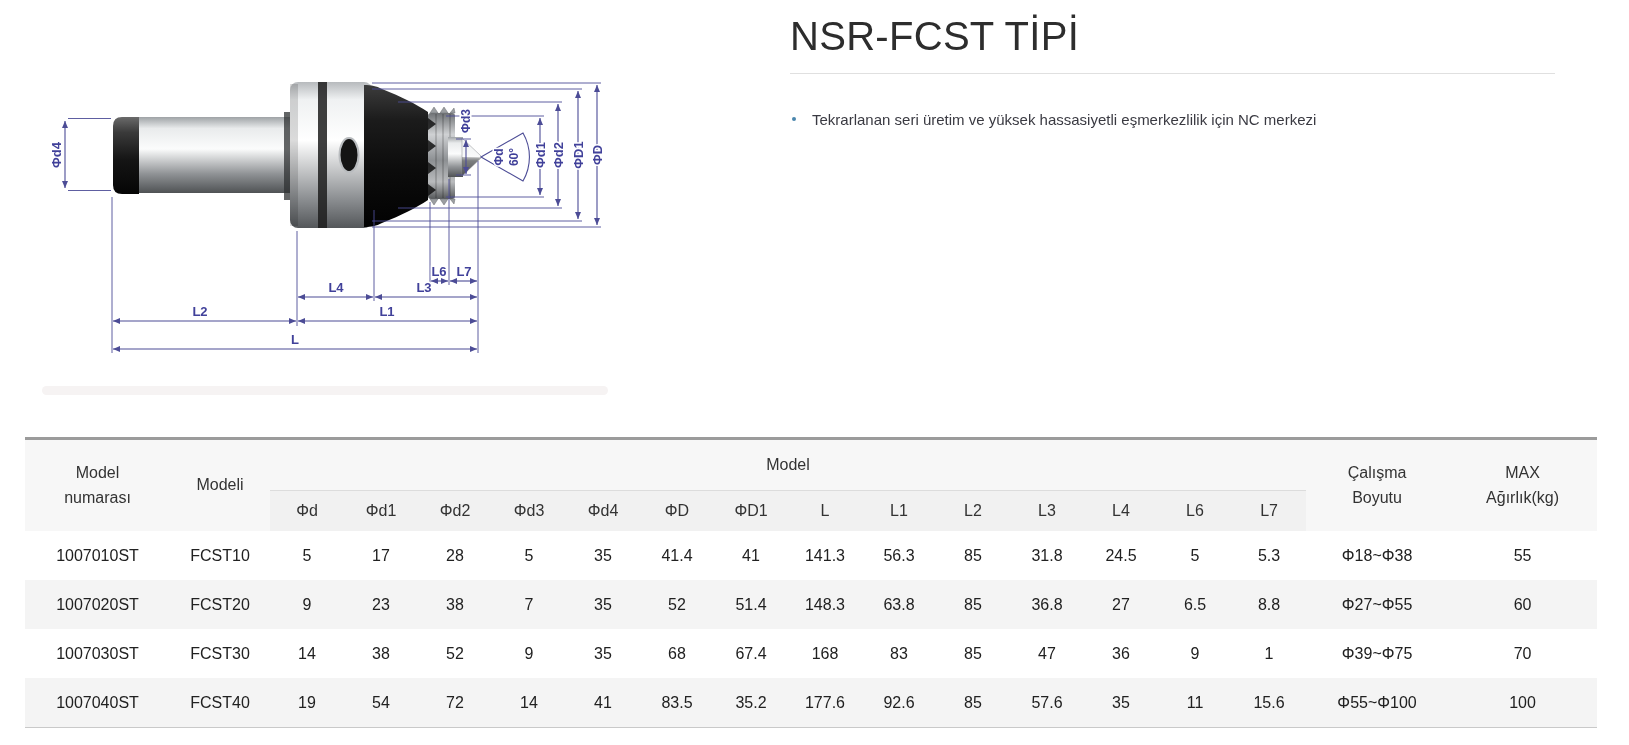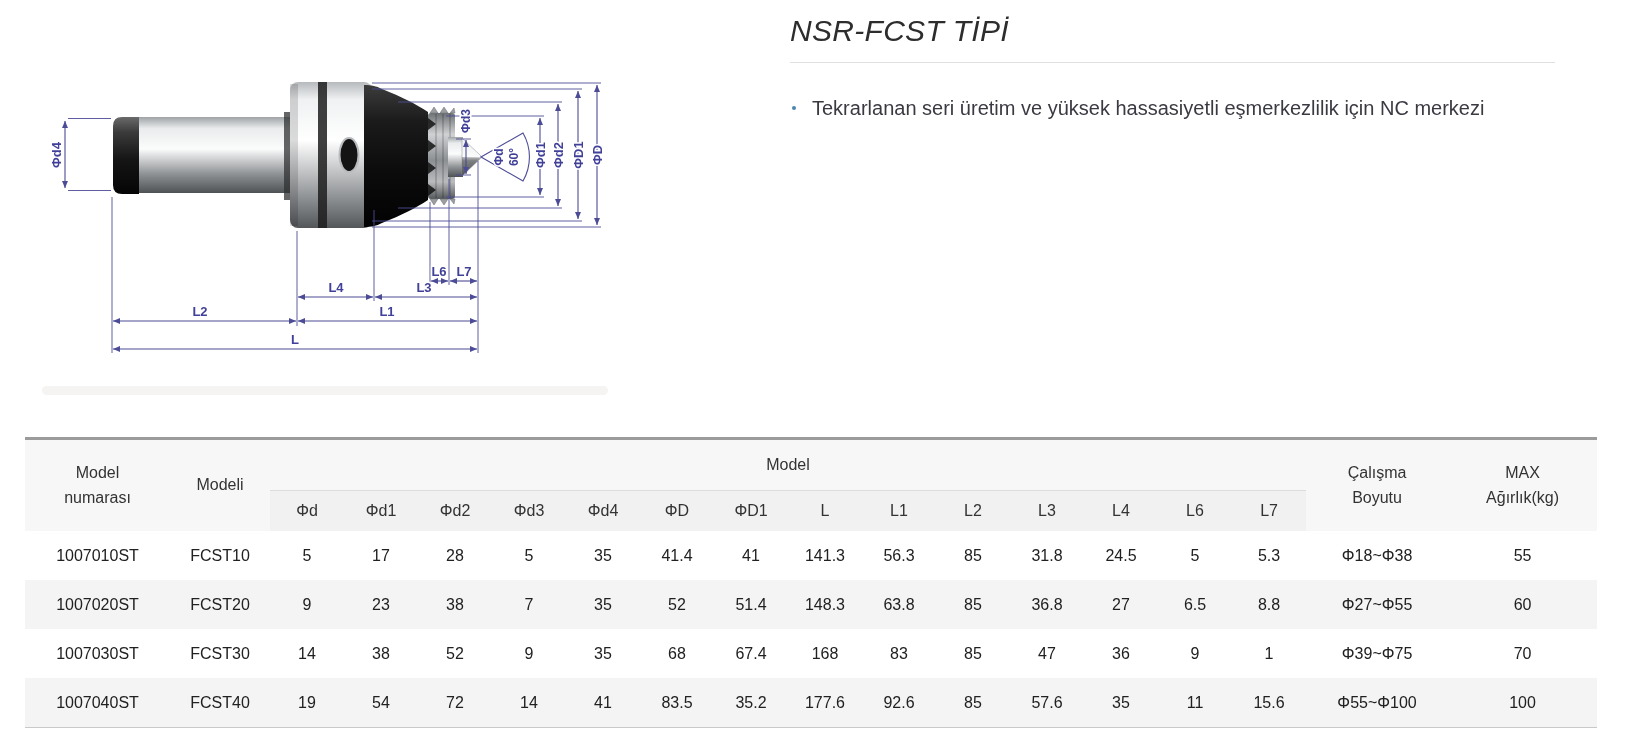--- a/index.html
+++ b/index.html
@@ -6,24 +6,24 @@
   .page{position:relative;width:1629px;height:745px;background:#fff;overflow:hidden;
         font-family:"Liberation Sans",sans-serif;color:#222;}
 
   
   .drawing{position:absolute;left:0;top:0;}
   .under-band{position:absolute;left:42px;top:386px;width:566px;height:9px;
               background:#f6f3f3;border-radius:5px;}
 
   
   .info{position:absolute;left:790px;top:0;width:770px;}
-  .page-title{margin:14px 0 0 0;font-size:30px;font-weight:400;color:#2d2d2d;letter-spacing:0.3px;font-style:italic;}
+  .page-title{margin:14px 0 0 0;font-size:40px;font-weight:400;color:#2d2d2d;letter-spacing:0.3px;}
   .title-divider{margin-top:14px;width:765px;height:1px;background:#e0e0e0;}
   .feature-list{list-style:none;margin:27px 0 0 0;padding:0;}
-  .feature-list li{display:flex;align-items:center;height:36px;font-size:20px;color:#3a3a42;}
+  .feature-list li{display:flex;align-items:center;height:36px;font-size:15px;color:#3a3a42;}
   .bullet-dot{width:4px;height:4px;border-radius:50%;background:#4a86ad;margin:0 16px 0 2px;flex:0 0 auto;}
 
   
   table.spec{position:absolute;left:25px;top:437px;width:1572px;border-collapse:collapse;
              table-layout:fixed;font-size:16px;border-bottom:1px solid #c9c9c9;}
   table.spec th{font-weight:400;color:#333;padding:0;vertical-align:middle;text-align:center;}
   table.spec thead tr.top-row th{border-top:3px solid #9b9b9b;background:#f7f7f7;height:50px;}
   table.spec thead th.model-no-th{border-top:3px solid #2e9ed5;background:#eeeeee;white-space:pre-line;line-height:1.55;}
   table.spec thead th.boyut-th{border-bottom:1px solid #dcdcdc;}
   table.spec thead th.span-th{white-space:pre-line;line-height:1.55;}

